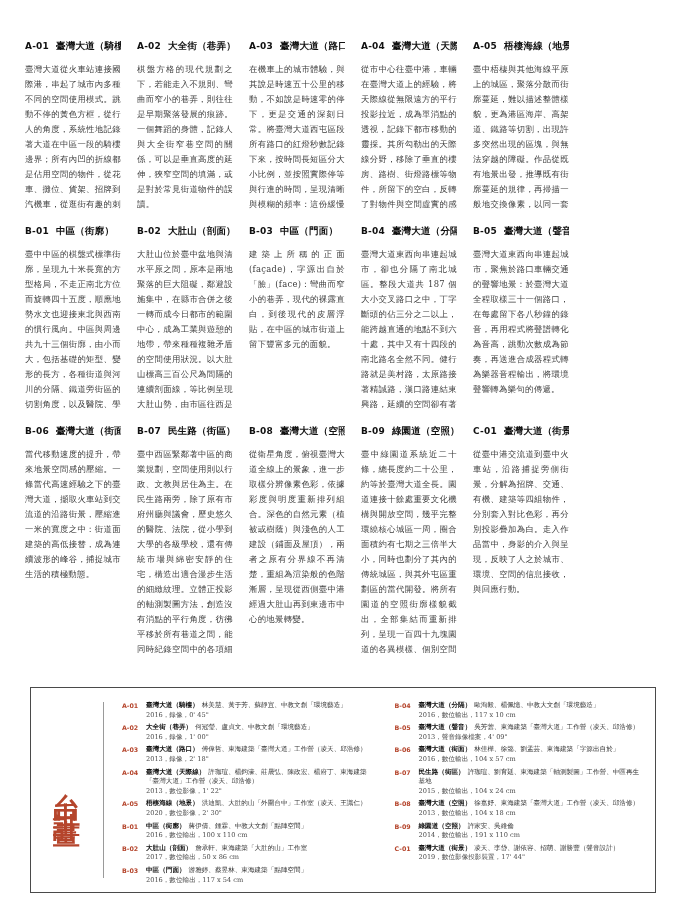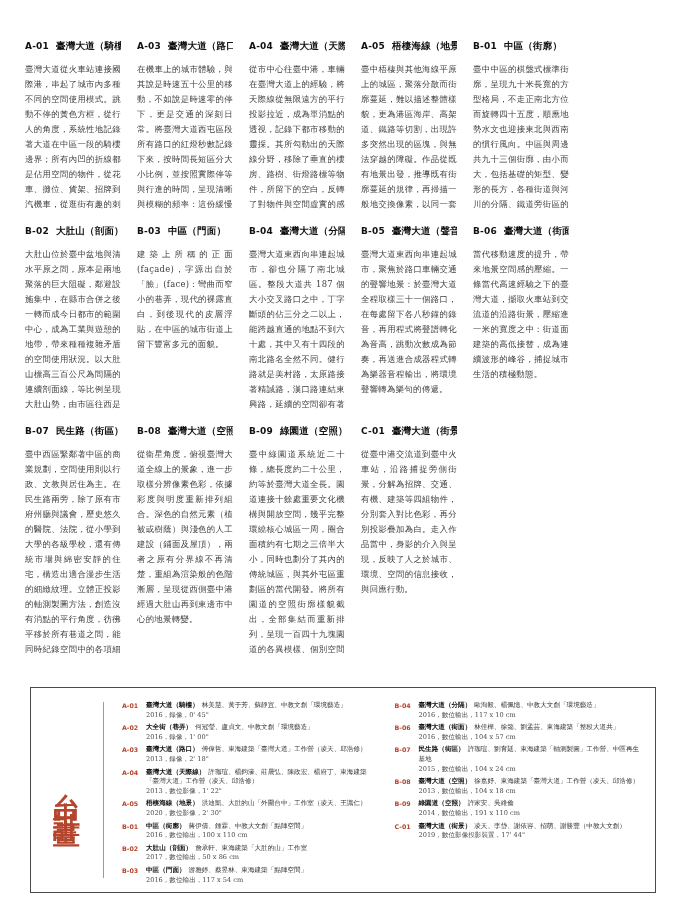--- a/index.html
+++ b/index.html
@@ -65,20 +65,24 @@
 
 <div class="page">
 
   <div class="cards">
 
     <div class="card">
       <div class="card-header"><span class="cid">A-01</span><span>臺灣大道（騎樓）</span></div>
       <div class="card-body">臺灣大道從火車站連接國際港，串起了城市內多種不同的空間使用模式。跳動不停的黃色方框，從行人的角度，系統性地記錄著大道在中區一段的騎樓邊界；所有內凹的折線都是佔用空間的物件，從花車、攤位、貨架、招牌到汽機車，從逛街有趣的刺激發現，到行人動線的完全阻斷，不一而足。</div>
     </div>
     <div class="card">
+      <div class="card-header"><span class="cid">A-02</span><span>大全街（巷弄）</span></div>
+      <div class="card-body">棋盤方格的現代規劃之下，若能走入不規則、彎曲而窄小的巷弄，則往往是早期聚落發展的痕跡。一個舞蹈的身體，記錄人與大全街窄巷空間的關係，可以是垂直高度的延伸，狹窄空間的填滿，或是對於常見街道物件的誤讀。</div>
+    </div>
+    <div class="card">
       <div class="card-header"><span class="cid">A-03</span><span>臺灣大道（路口）</span></div>
       <div class="card-body">在機車上的城市體驗，與其說是時速五十公里的移動，不如說是時速零的停下，更是交通的深刻日常。將臺灣大道西屯區段所有路口的紅燈秒數記錄下來，按時間長短區分大小比例，並按照實際停等與行進的時間，呈現清晰與模糊的頻率：這份緩慢的經驗，是所有路口等待的總和。</div>
     </div>
     <div class="card">
       <div class="card-header"><span class="cid">A-04</span><span>臺灣大道（天際線）</span></div>
       <div class="card-body">從市中心往臺中港，車輛在臺灣大道上的經驗，將天際線從無限遠方的平行投影拉近，成為單消點的透視，記錄下都市移動的靈採。其所勾勒出的天際線分野，移除了垂直的樓房、路樹、街燈路標等物件，所留下的空白，反轉了對物件與空間虛實的感知。</div>
     </div>
     <div class="card">
       <div class="card-header"><span class="cid">A-05</span><span>梧棲海線（地景）</span></div>
       <div class="card-body">臺中梧棲與其他海線平原上的城區，聚落分散而街廓蔓延，難以描述整體樣貌，更為港區海岸、高架道、鐵路等切割，出現許多突然出現的區塊，與無法穿越的障礙。作品從既有地景出發，推導既有街廓蔓延的規律，再掃描一般地交換像素，以同一套秩序生成另一組不存在的海線空間。</div>
@@ -170,35 +174,39 @@
         <span class="ltext"><span class="ltitle">中區（門面）</span><span>游雅婷、蔡昱林、東海建築「點陣空間」</span><br><span class="lmeta">2016，數位輸出，117 x 54 cm</span></span>
       </div>
     </div>
 
     <div class="legend-col">
       <div class="lentry">
         <span class="lid">B-04</span>
         <span class="ltext"><span class="ltitle">臺灣大道（分隔）</span><span>歐洵毅、楊佩憶、中教大文創「環境藝造」</span><br><span class="lmeta">2016，數位輸出，117 x 10 cm</span></span>
       </div>
       <div class="lentry">
+        <span class="lid">B-05</span>
+        <span class="ltext"><span class="ltitle">臺灣大道（聲音）</span><span>吳芳蕓、東海建築「臺灣大道」工作營（凌天、邱浩修）</span><br><span class="lmeta">2013，聲音錄像檔案，4' 09"</span></span>
+      </div>
+      <div class="lentry">
         <span class="lid">B-06</span>
-        <span class="ltext"><span class="ltitle">臺灣大道（街面）</span><span>林佳樺、徐懿、劉孟芸、東海建築「整段大道共」</span><br><span class="lmeta">2016，數位輸出，104 x 57 cm</span></span>
+        <span class="ltext"><span class="ltitle">臺灣大道（街面）</span><span>林佳樺、徐懿、劉孟芸、東海建築「字源出自於」</span><br><span class="lmeta">2016，數位輸出，104 x 57 cm</span></span>
       </div>
       <div class="lentry">
         <span class="lid">B-07</span>
         <span class="ltext"><span class="ltitle">民生路（街區）</span><span>許珈瑄、劉育廷、東海建築「軸測製圖」工作營、中區再生基地</span><br><span class="lmeta">2015，數位輸出，104 x 24 cm</span></span>
       </div>
       <div class="lentry">
         <span class="lid">B-08</span>
         <span class="ltext"><span class="ltitle">臺灣大道（空照）</span><span>徐嘉妤、東海建築「臺灣大道」工作營（凌天、邱浩修）</span><br><span class="lmeta">2013，數位輸出，104 x 18 cm</span></span>
       </div>
       <div class="lentry">
         <span class="lid">B-09</span>
         <span class="ltext"><span class="ltitle">綠園道（空照）</span><span>許家安、吳維倫</span><br><span class="lmeta">2014，數位輸出，191 x 110 cm</span></span>
       </div>
       <div class="lentry">
         <span class="lid">C-01</span>
-        <span class="ltext"><span class="ltitle">臺灣大道（街景）</span><span>凌天、李岱、謝依容、招萌、謝勝豐（中教大文創）</span><br><span class="lmeta">2019，數位影像投影裝置，17' 44"</span></span>
+        <span class="ltext"><span class="ltitle">臺灣大道（街景）</span><span>凌天、李岱、謝依容、招萌、謝勝豐（聲音設計）</span><br><span class="lmeta">2019，數位影像投影裝置，17' 44"</span></span>
       </div>
     </div>
 
   </div>
 </div>
 
 </body></html>

